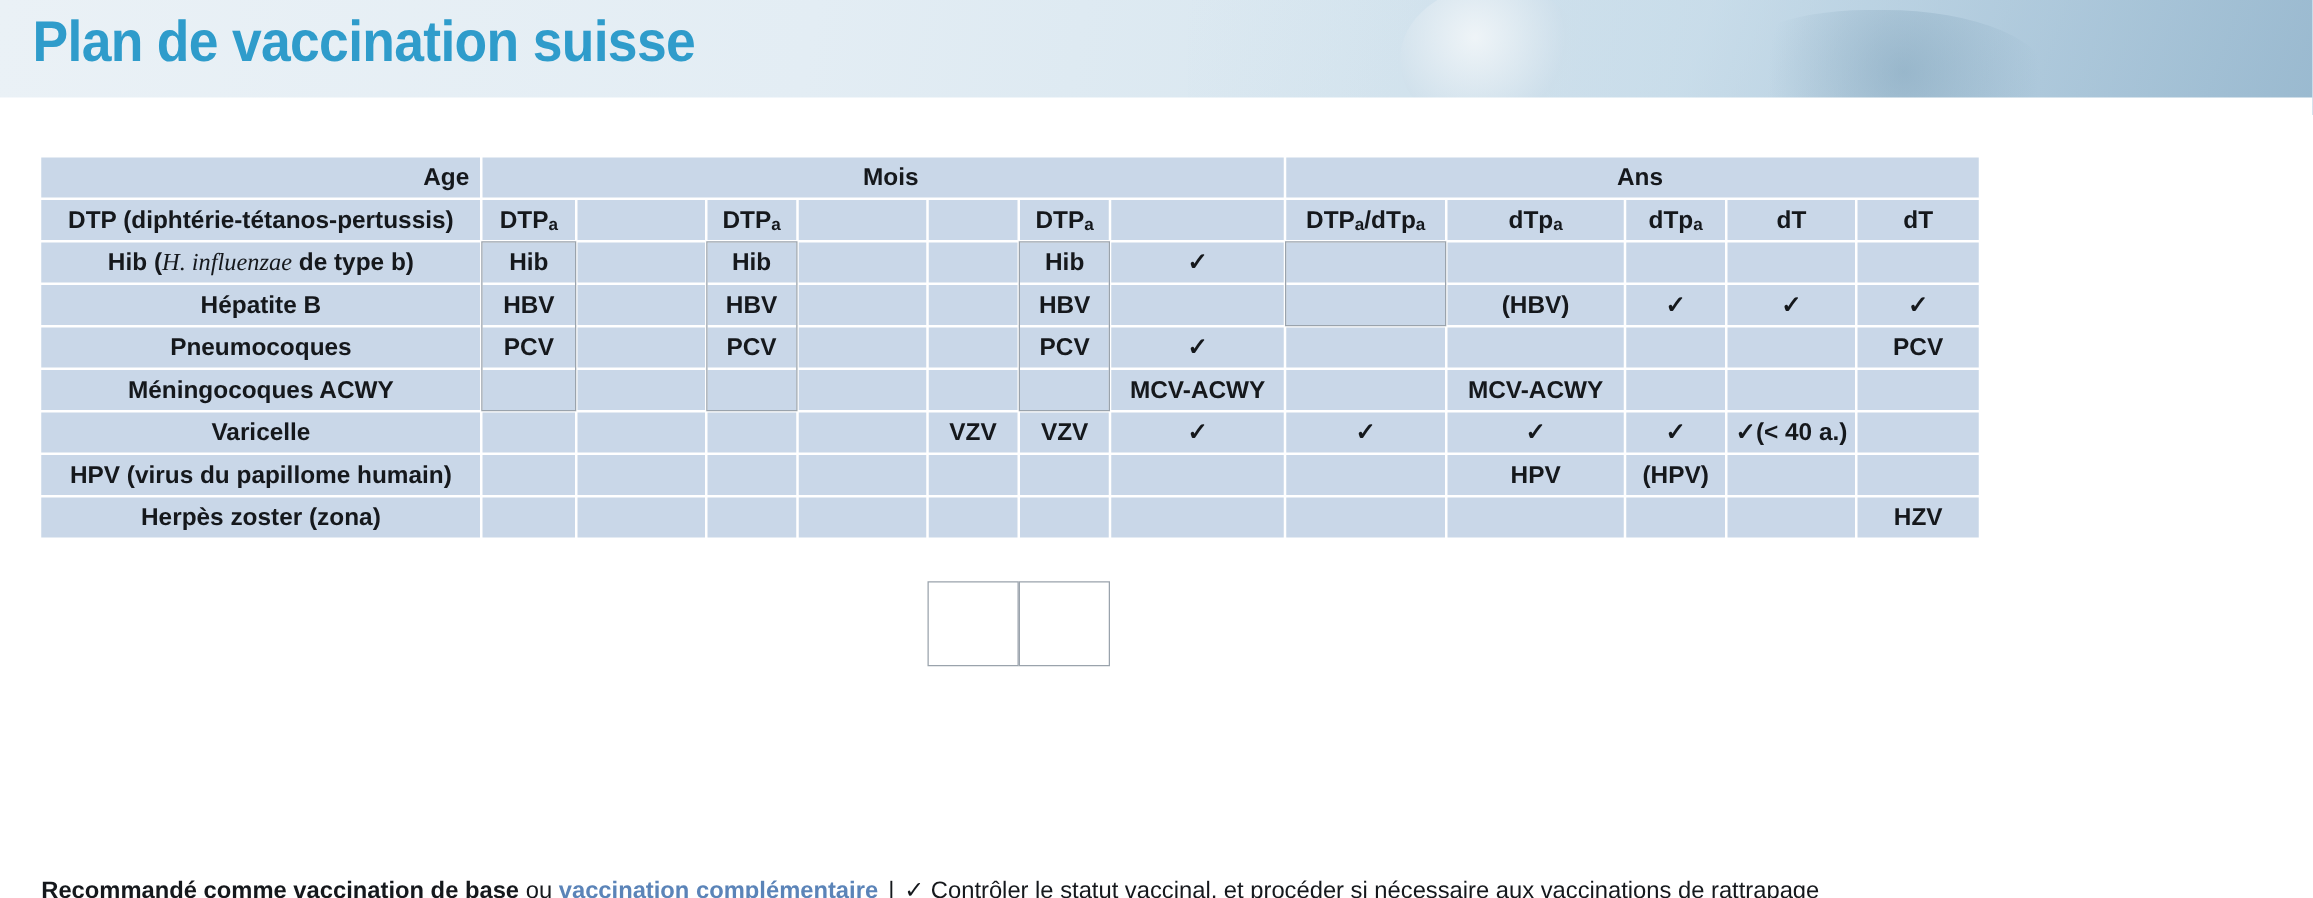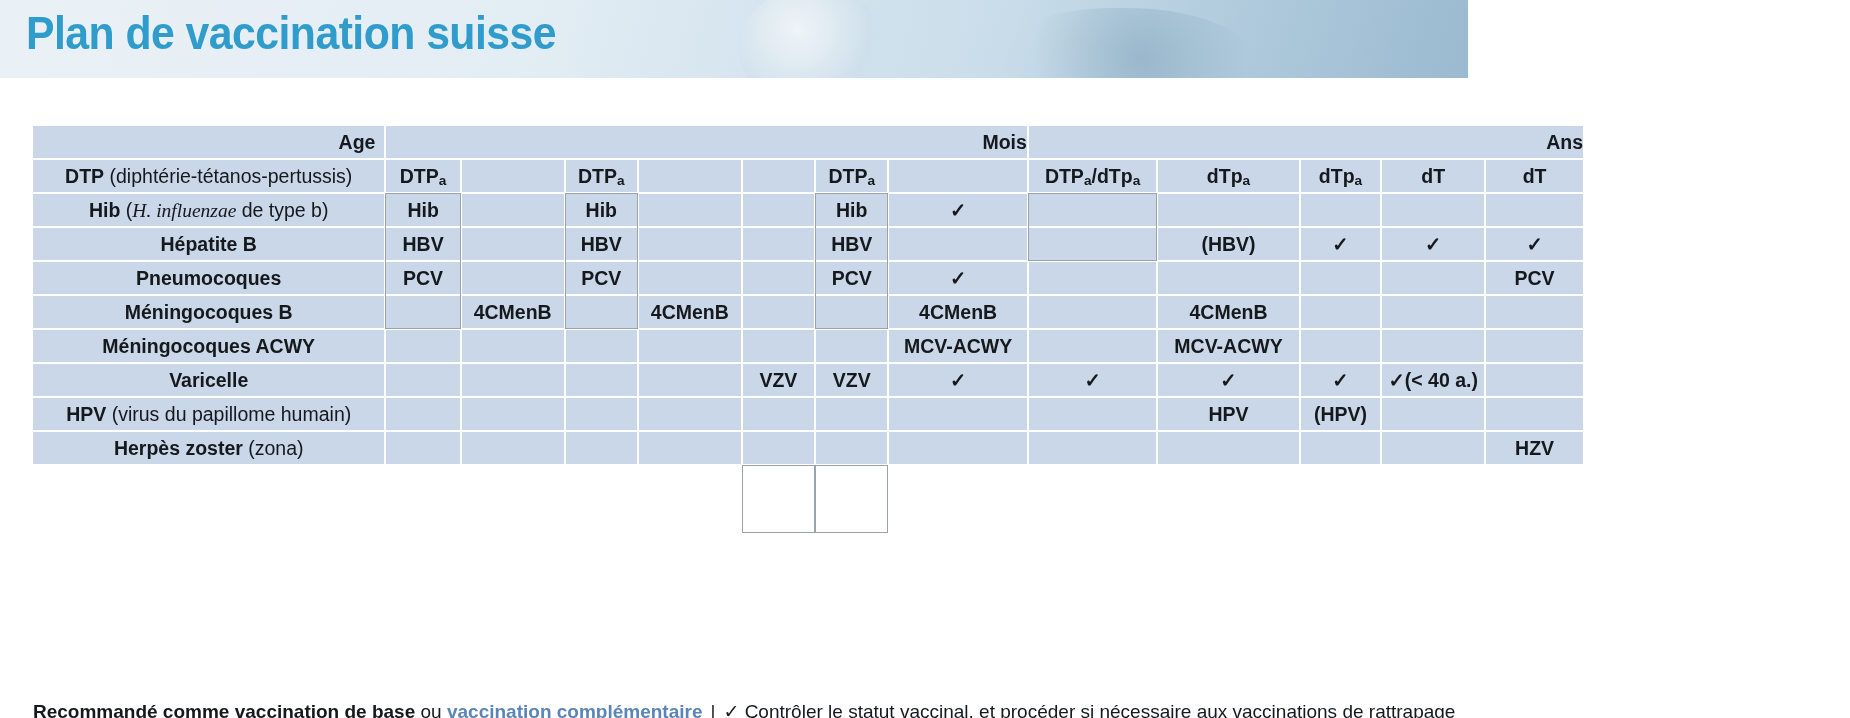--- a/index.html
+++ b/index.html
@@ -7,21 +7,21 @@
   body {
     width: 1850px; height: 718px;
     font-family: "Liberation Sans", sans-serif;
     background: #ffffff;
     overflow: hidden;
   }
 
   
   .banner {
     position: relative;
-    width: 1468px; height: 92px;
+    width: 1850px; height: 92px;
     background: linear-gradient(100deg,#eaf1f6 0%,#e3edf4 35%,#d9e7f0 58%,#cfe0ec 72%,#bcd4e6 88%,#aac8de 100%);
     overflow: hidden;
   }
   .banner-photo {
     position:absolute; right:0; top:0; width: 900px; height: 92px;
     background:
       radial-gradient(ellipse 180px 120px at 1190px 30px, rgba(255,255,255,.55), rgba(255,255,255,0) 70%),
       radial-gradient(ellipse 220px 150px at 1490px 70px, rgba(168,196,214,.75), rgba(168,196,214,0) 70%),
       radial-gradient(ellipse 120px 90px at 1700px 20px, rgba(120,150,170,.55), rgba(120,150,170,0) 70%),
       linear-gradient(110deg, rgba(214,230,240,0) 0%, rgba(196,218,232,.55) 45%, rgba(150,182,204,.8) 100%);
@@ -67,33 +67,33 @@
     font-weight: bold;
     white-space: nowrap;
   }
   .hdr-band th {
     background: #5b84b8;
     color: #ffffff;
     height: 34px;
     font-size: 21px;
   }
   .hdr-band th.age-lbl { text-align: right; padding-right: 9px; }
-  .hdr-band th.grp { text-align: right; padding-left: 12px; }
+  .hdr-band th.grp { text-align: center; padding-left: 12px; }
   .hdr-cols th { background:#5b84b8; color:#fff; height:30px; font-size:19.5px; }
   .hdr-cols th.rowlabel { background:#c9d7e8; }
 
   td.rowlabel, th.rowlabel {
     text-align: left;
     padding-left: 9px;
     font-size: 19.5px;
     font-weight: bold;
     color: #15181c;
     background: #c9d7e8;
   }
-  td.rowlabel .reg { font-weight: normal; text-align: right; }
+  td.rowlabel .reg { font-weight: bold; text-align: right; }
   td.rowlabel .it { font-weight: normal; font-style: italic; font-family: Liberation Serif, serif; }
 
   .blue { color:#5b84b8; }
   .check { font-weight: normal; font-size: 19px; }
   .sub { font-size: 0.70em; vertical-align: baseline; position: relative; top: 2px; }
 
   
   .box {
     position: absolute;
     border: 1.6px solid #9aa3ac;
@@ -200,35 +200,20 @@
           <td></td>
           <td>PCV</td>
           <td class="check">✓</td>
           <td></td>
           <td></td>
           <td></td>
           <td></td>
           <td class="blue">PCV</td>
         </tr>
         <tr>
-          <td class="rowlabel"><span>Méningocoques B</span></td>
-          <td></td>
-          <td class="blue">4CMenB</td>
-          <td></td>
-          <td class="blue">4CMenB</td>
-          <td></td>
-          <td></td>
-          <td class="blue">4CMenB</td>
-          <td></td>
-          <td class="blue">4CMenB</td>
-          <td></td>
-          <td></td>
-          <td></td>
-        </tr>
-        <tr>
           <td class="rowlabel"><span>Méningocoques ACWY</span></td>
           <td></td>
           <td></td>
           <td></td>
           <td></td>
           <td></td>
           <td></td>
           <td class="blue">MCV-ACWY</td>
           <td></td>
           <td class="blue">MCV-ACWY</td>

